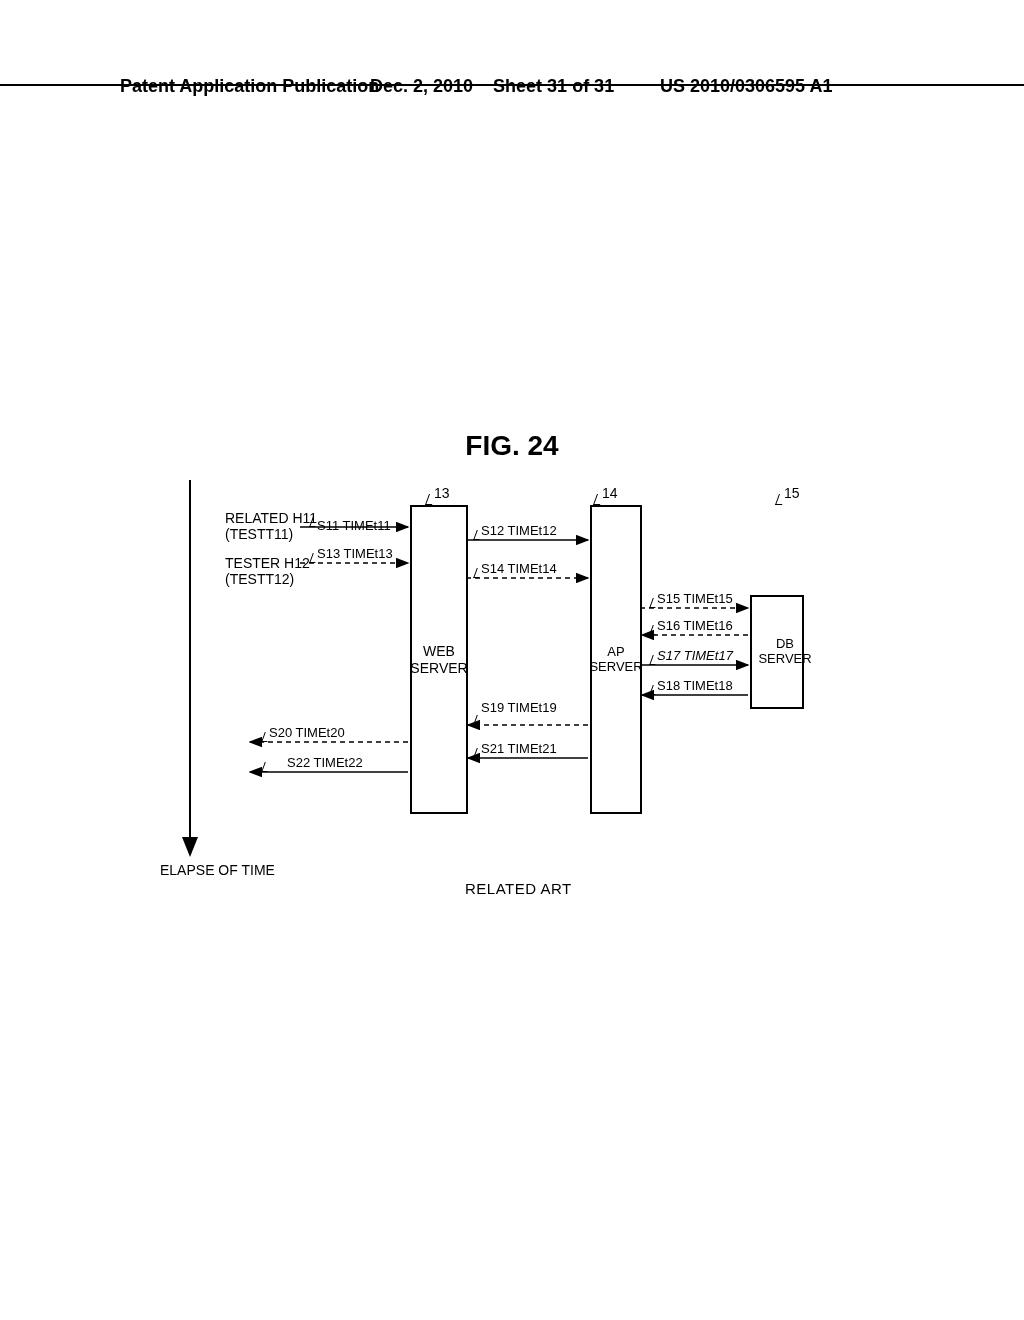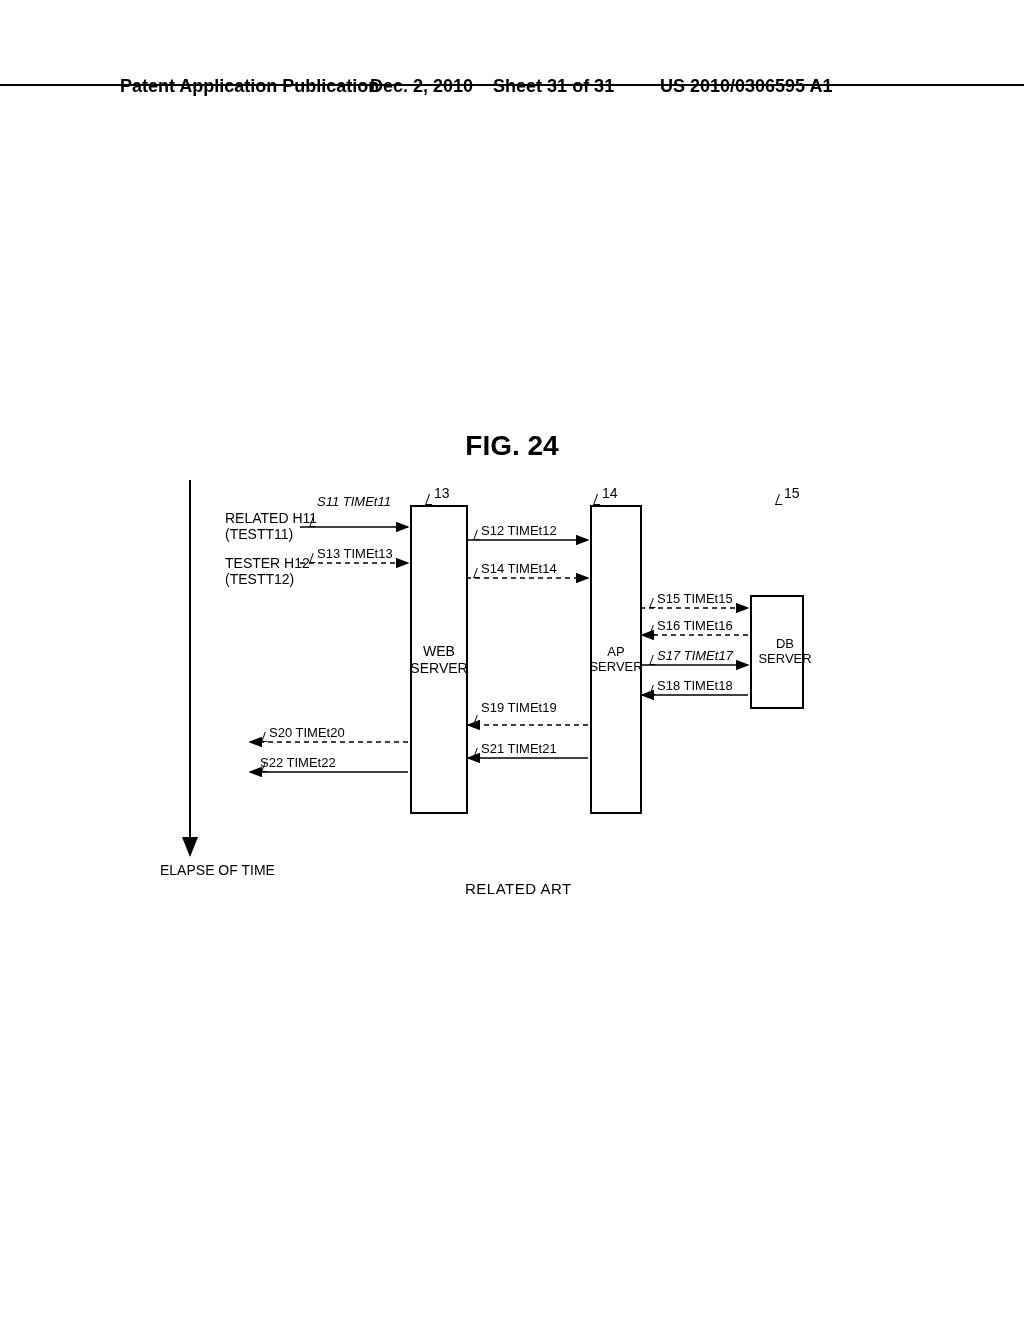--- a/index.html
+++ b/index.html
@@ -203,21 +203,21 @@
       <line x1="403" y1="245" x2="283" y2="245" stroke="#000" stroke-width="1.5" stroke-dasharray="5 4" marker-end="url(#ah)"></line>
 
       <line x1="223" y1="262" x2="65" y2="262" stroke="#000" stroke-width="1.5" stroke-dasharray="5 4" marker-end="url(#ah)"></line>
 
       <line x1="403" y1="278" x2="283" y2="278" stroke="#000" stroke-width="1.5" marker-end="url(#ah)"></line>
 
       <line x1="223" y1="292" x2="65" y2="292" stroke="#000" stroke-width="1.5" marker-end="url(#ah)"></line>
     </svg>
 
     <div class="msg-tick" style="left:126px; top:37px;"></div>
-    <div class="msg-label" style="left:132px; top:14px;font-style:italic;">S11 TIMEt11</div>
+    <div class="msg-label" style="left:132px; top:38px;">S11 TIMEt11</div>
 
     <div class="msg-tick" style="left:290px; top:50px;"></div>
     <div class="msg-label" style="left:296px; top:43px;">S12 TIMEt12</div>
 
     <div class="msg-tick" style="left:126px; top:73px;"></div>
     <div class="msg-label" style="left:132px; top:66px;">S13 TIMEt13</div>
 
     <div class="msg-tick" style="left:290px; top:88px;"></div>
     <div class="msg-label" style="left:296px; top:81px;">S14 TIMEt14</div>
 
@@ -236,17 +236,17 @@
     <div class="msg-tick" style="left:290px; top:235px;"></div>
     <div class="msg-label" style="left:296px; top:220px;">S19 TIMEt19</div>
 
     <div class="msg-tick" style="left:78px; top:252px;"></div>
     <div class="msg-label" style="left:84px; top:245px;">S20 TIMEt20</div>
 
     <div class="msg-tick" style="left:290px; top:268px;"></div>
     <div class="msg-label" style="left:296px; top:261px;">S21 TIMEt21</div>
 
     <div class="msg-tick" style="left:78px; top:282px;"></div>
-    <div class="msg-label" style="left:75px; top:275px;">S22 TIMEt22</div>
+    <div class="msg-label" style="left:102px; top:275px;">S22 TIMEt22</div>
 
   </div>
 
 </div>
 
 </body></html>

